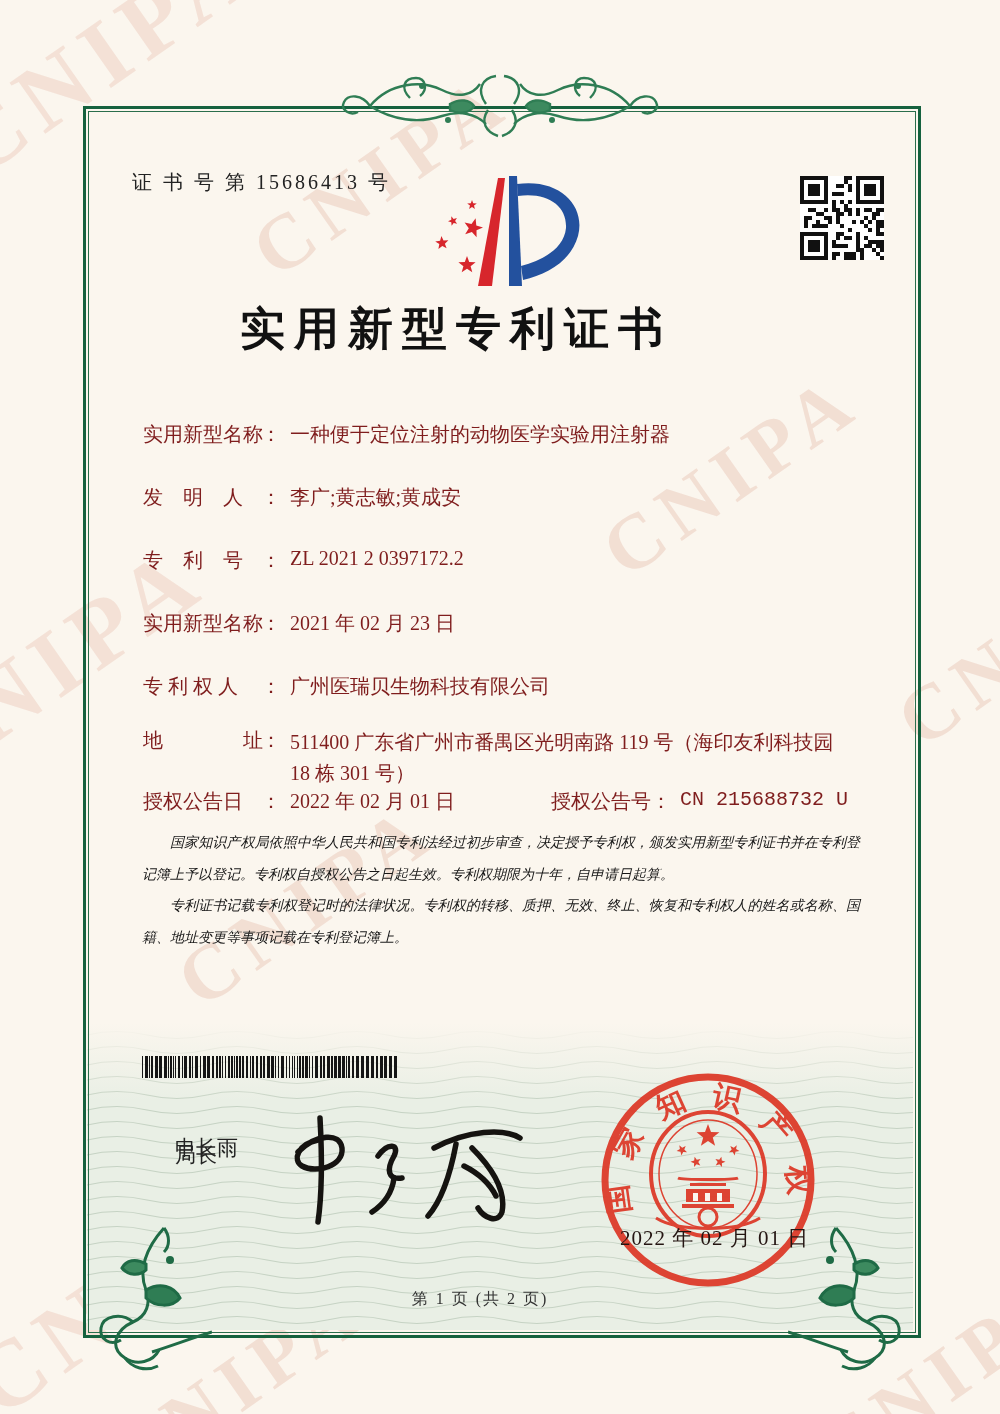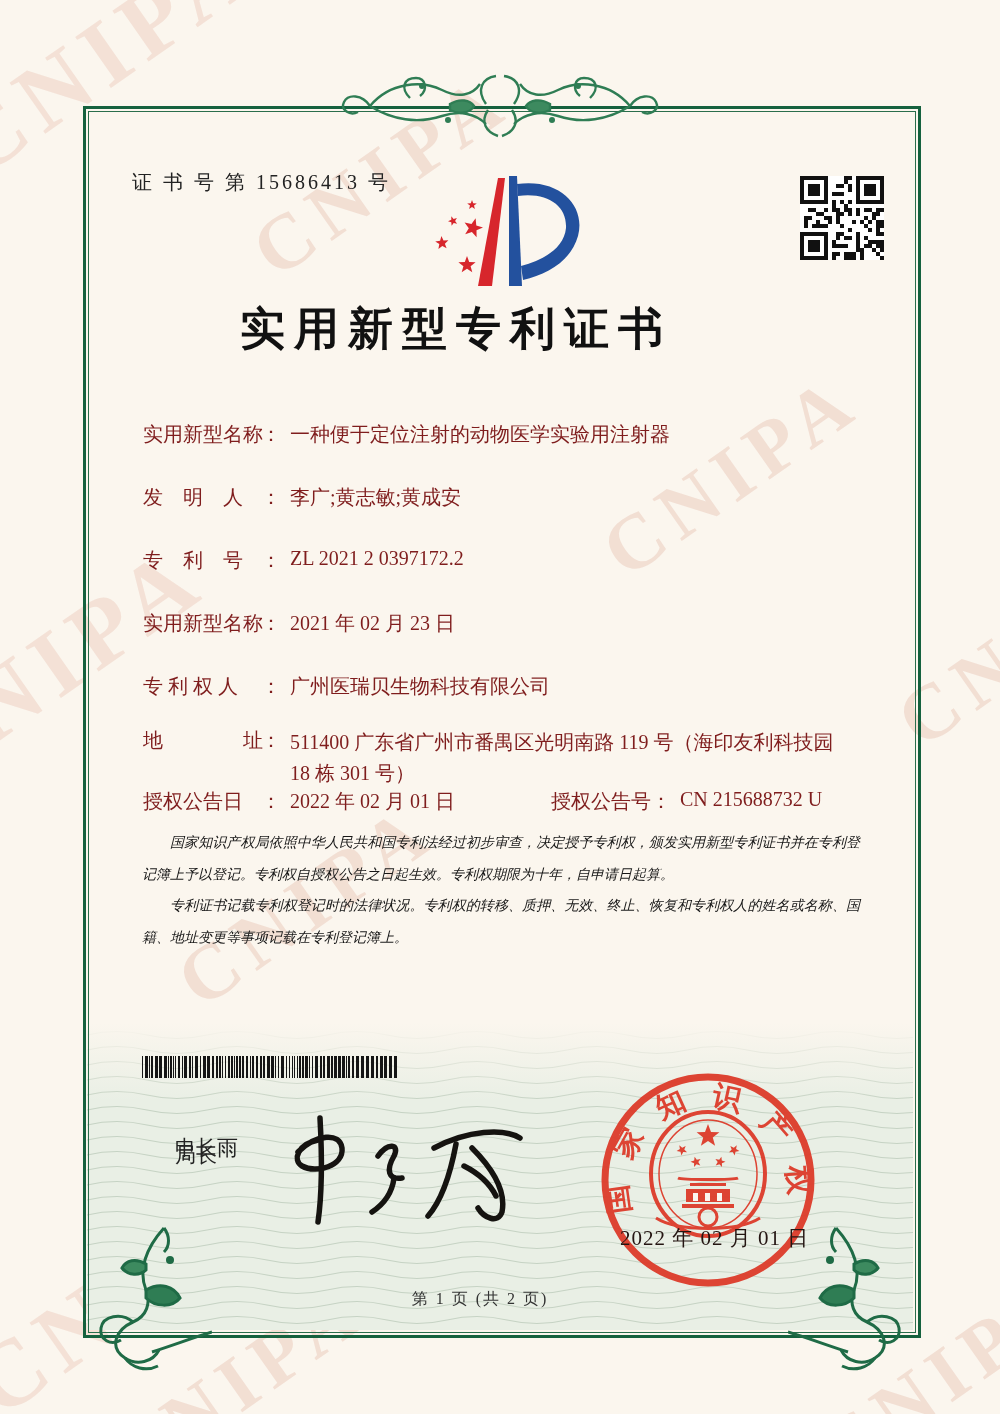--- a/index.html
+++ b/index.html
@@ -34,21 +34,21 @@
       letter-spacing:9px;color:#111;z-index:6;}
 
   
   .row{position:absolute;left:143px;width:720px;font-size:20px;color:#7f1d1d;z-index:6;display:flex;align-items:flex-start;}
   .row .lbl{display:inline-block;width:118px;white-space:pre;flex:none;}
   .row .colon{flex:none;}
   .row .val{margin-left:9px;white-space:pre-wrap;}
   .row .val.addr{width:560px;line-height:31px;}
   .pair2{position:absolute;left:372px;top:0;display:flex;}
   .pair2 .lbl2{display:inline-block;white-space:pre;margin-left:36px;}
-  .pair2 .val{margin-left:9px;}
+  .pair2 .val{margin-left:9px;font-family:Liberation Mono, monospace;}
 
   .bodytext{position:absolute;left:142px;top:827px;width:718px;z-index:6;color:#171717;}
   .bodytext p{margin:0;font-size:14px;line-height:31.5px;text-indent:2em;text-align:justify;font-style:italic;}
 
   .barcode{position:absolute;left:142px;top:1056px;z-index:6;}
 
   .signer{position:absolute;left:143px;z-index:6;font-family:"Liberation Sans",sans-serif;font-size:21px;color:#222;margin-left:32px;}
   .signature{position:absolute;left:258px;top:1104px;z-index:6;}
 
   .seal{position:absolute;left:598px;top:1070px;z-index:7;opacity:0.95;}

